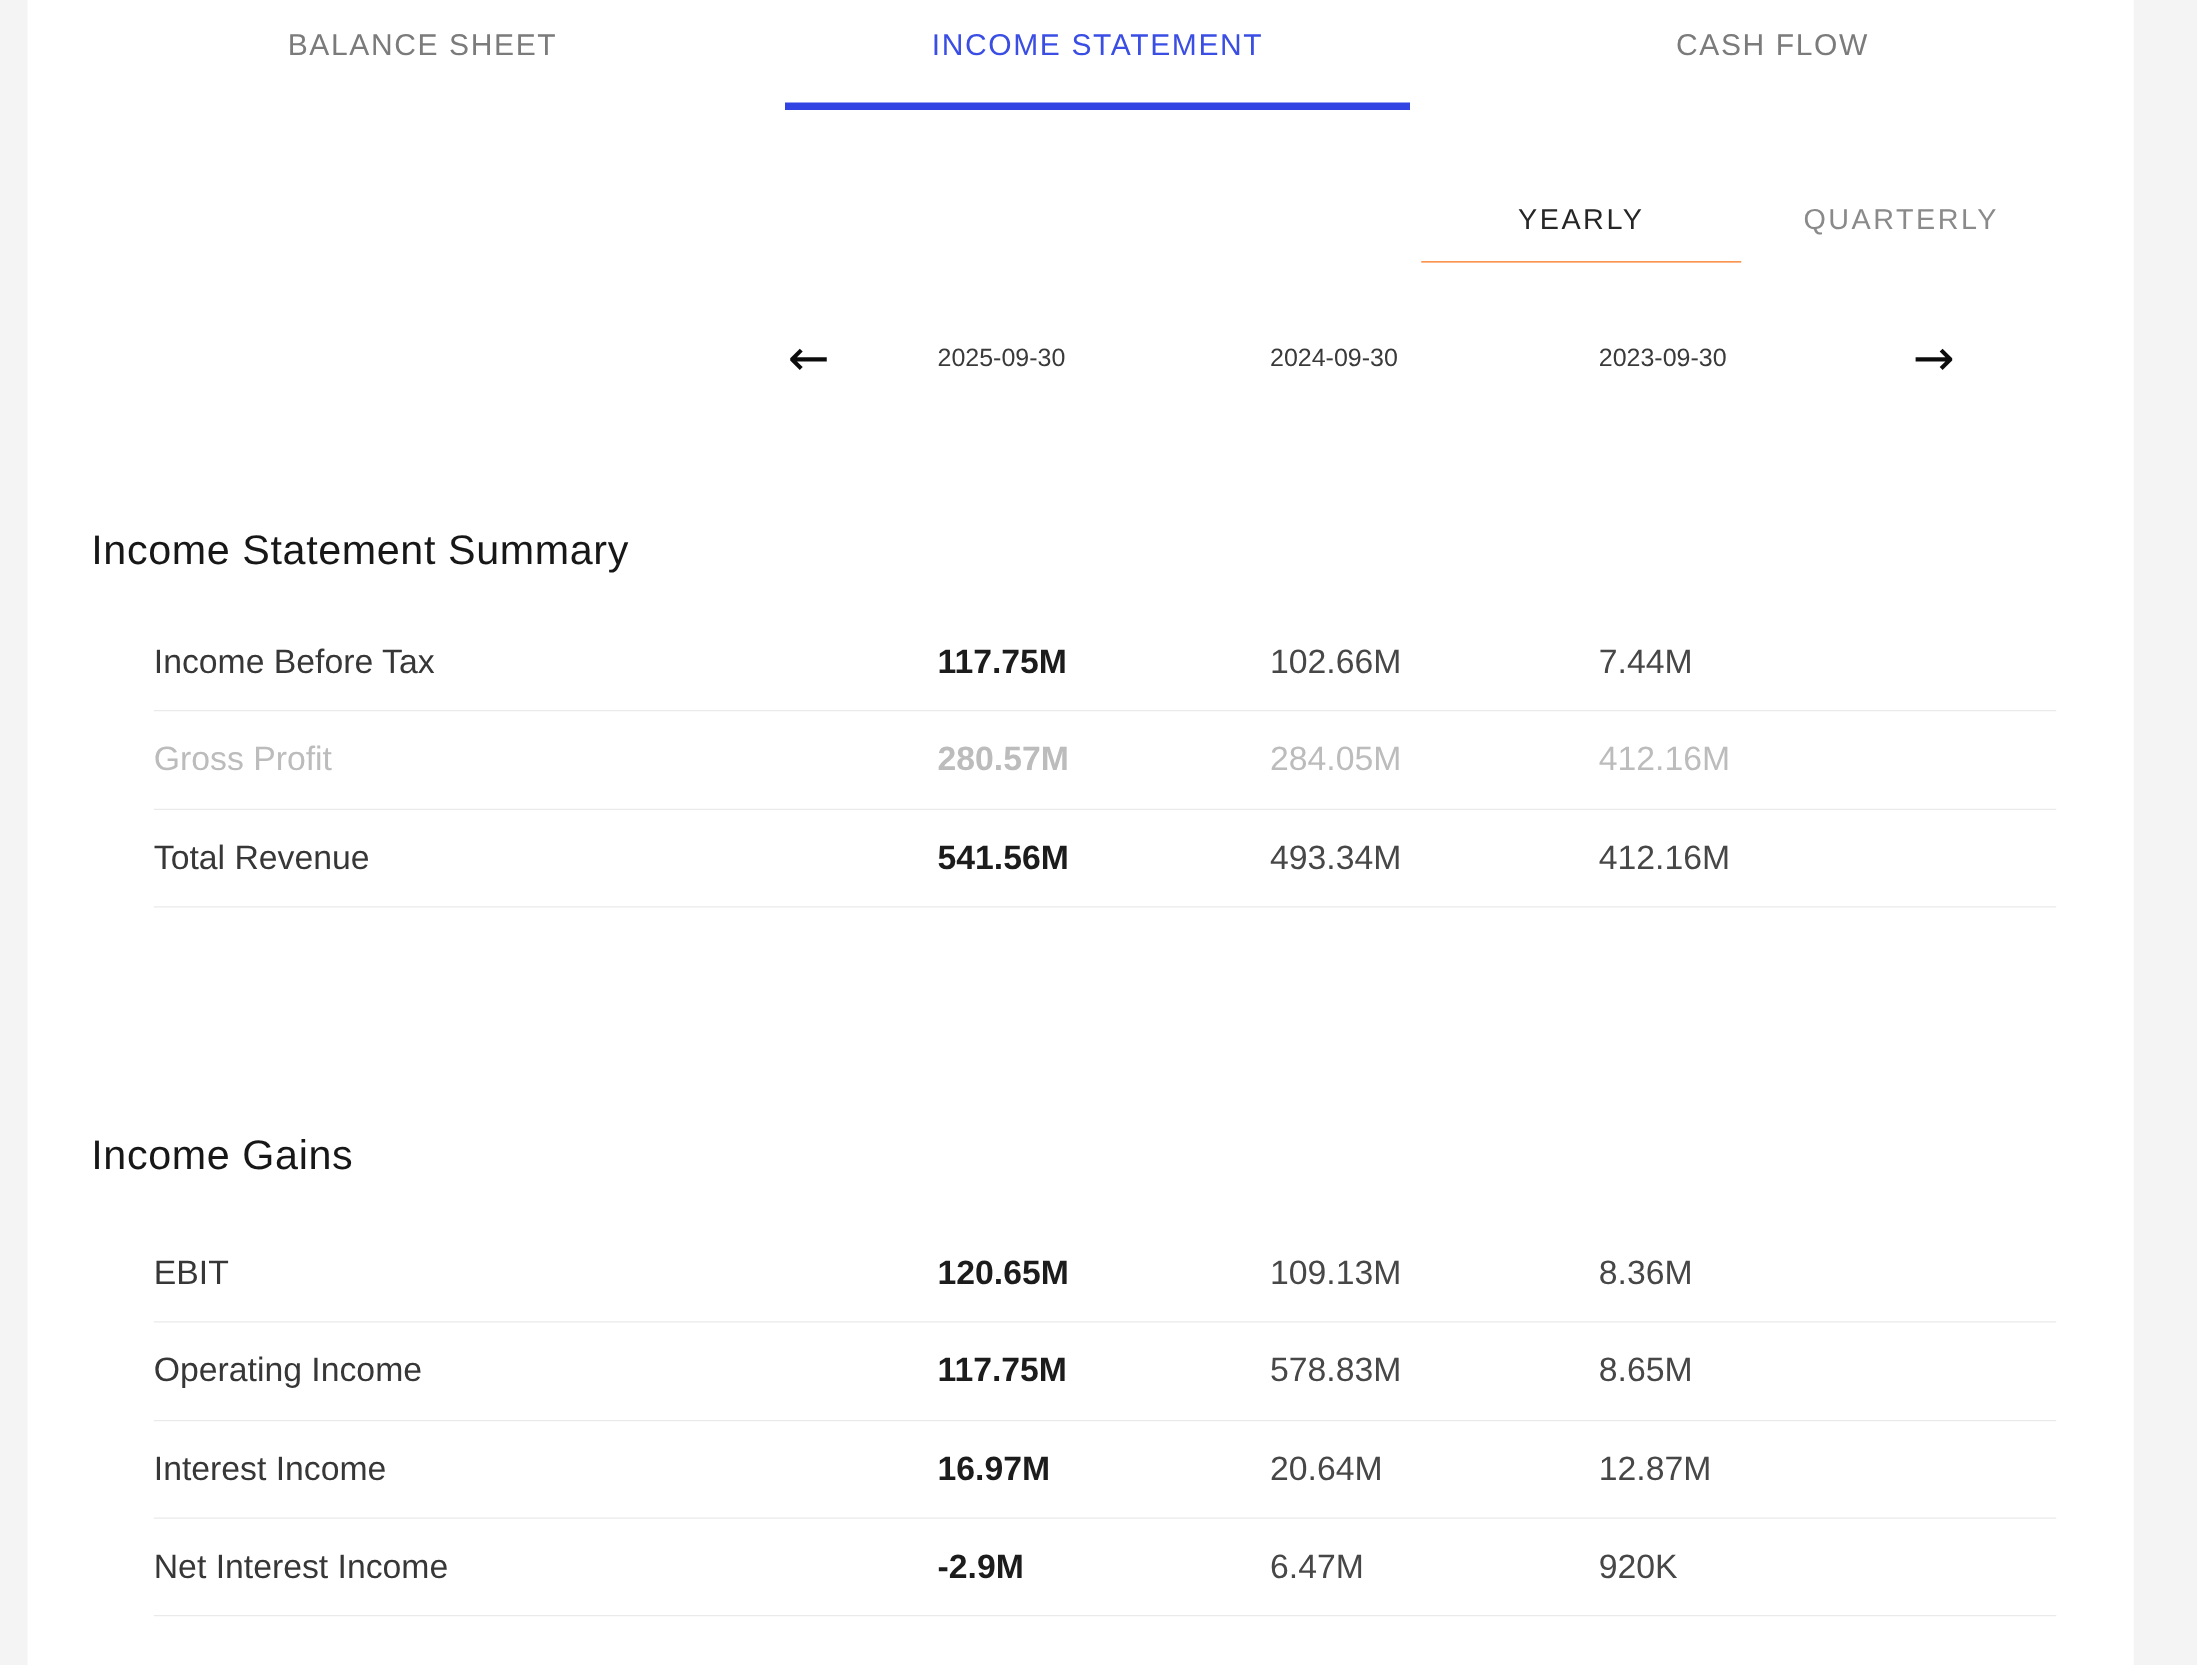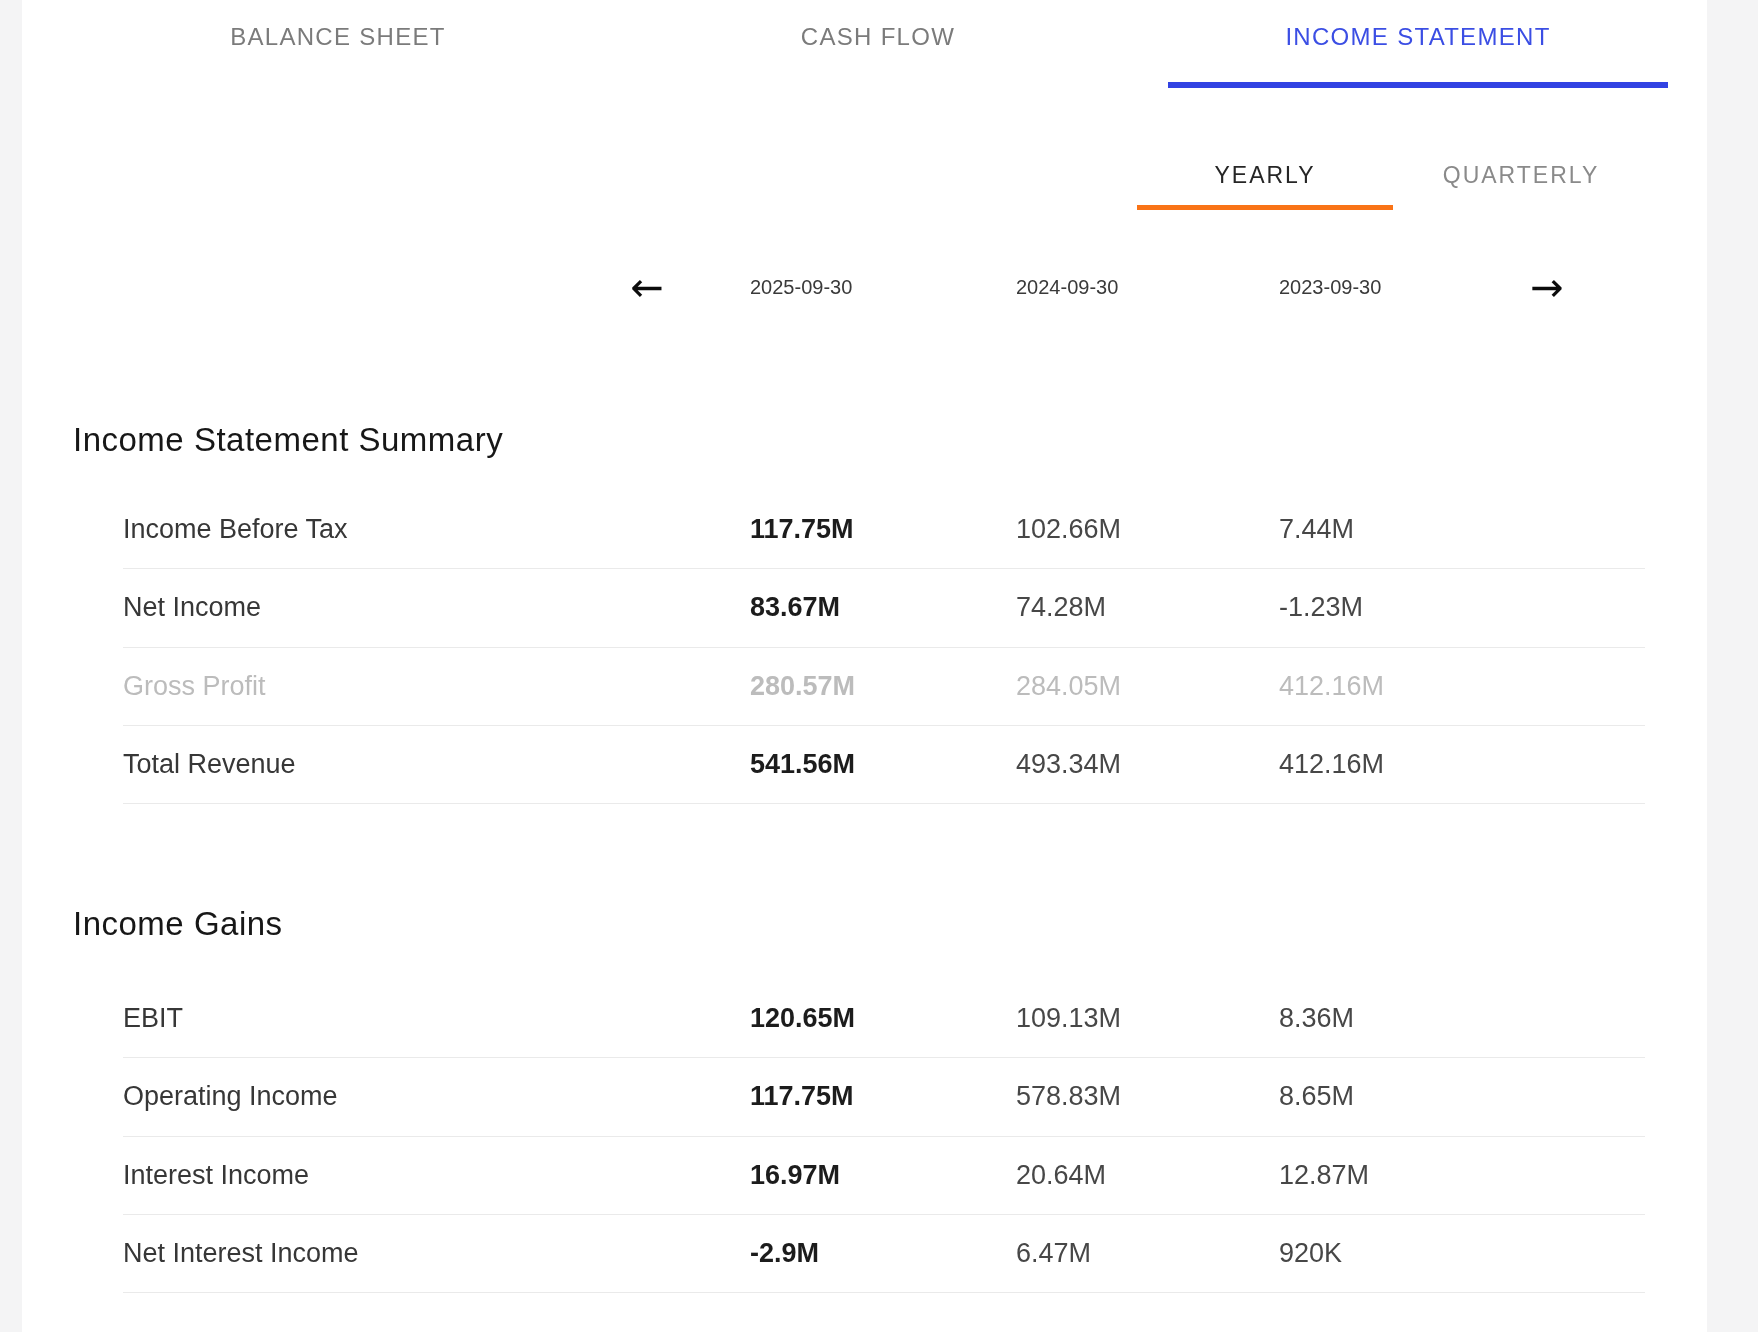--- a/index.html
+++ b/index.html
@@ -19,21 +19,21 @@
     font-size:24px; letter-spacing:1.3px; color:#7b7b7b; cursor:pointer; white-space:nowrap;
   }
   .tab.active { color:#3b4ee4; border-bottom:6px solid #3243e3; }
 
   
   .period-toggle { position:absolute; left:1137px; top:140px; width:512px; height:70px; display:flex; }
   .period-option {
     flex:1; height:100%; box-sizing:border-box; text-align:center; padding-top:22px;
     font-size:23px; letter-spacing:2px; color:#8a8a8a; cursor:pointer; white-space:nowrap;
   }
-  .period-option.active { color:#262626; border-bottom:5px solid #f97316; }
+  .period-option.active { color:#262626; border-bottom:1px solid #f97316; }
 
   
   .date-nav { position:absolute; left:0; top:262px; width:1758px; height:50px; }
   .date-nav span { position:absolute; line-height:50px; }
   .nav-arrow { font-family:"DejaVu Sans",sans-serif; font-size:40px; color:#0c0c0c; cursor:pointer; }
   .nav-prev { left:612px; width:70px; text-align:center; }
   .nav-next { left:1512px; width:70px; text-align:center; }
   .date-col { font-size:20px; color:#3a3a3a; }
   .date-c1 { left:750px; } .date-c2 { left:1016px; } .date-c3 { left:1279px; }
 
@@ -59,22 +59,22 @@
 </style>
 </head>
 <body>
 
 <div class="page">
   <div class="edge-strip edge-left"></div>
   <div class="edge-strip edge-right"></div>
 
   <div class="tabs">
     <div class="tab">BALANCE SHEET</div>
+    <div class="tab active">INCOME STATEMENT</div>
     <div class="tab">CASH FLOW</div>
-    <div class="tab active">INCOME STATEMENT</div>
   </div>
 
   <div class="period-toggle">
     <div class="period-option active">YEARLY</div>
     <div class="period-option">QUARTERLY</div>
   </div>
 
   <div class="date-nav">
     <span class="nav-arrow nav-prev">←</span>
     <span class="date-col date-c1">2025-09-30</span>
@@ -83,26 +83,20 @@
     <span class="nav-arrow nav-next">→</span>
   </div>
 
   <div class="section-title title-1">Income Statement Summary</div>
   <div class="fin-table table-1">
     <div class="fin-row">
       <span class="row-label">Income Before Tax</span>
       <span class="val primary">117.75M</span>
       <span class="val">102.66M</span>
       <span class="val">7.44M</span>
-    </div>
-    <div class="fin-row">
-      <span class="row-label">Net Income</span>
-      <span class="val primary">83.67M</span>
-      <span class="val">74.28M</span>
-      <span class="val">-1.23M</span>
     </div>
     <div class="fin-row muted">
       <span class="row-label">Gross Profit</span>
       <span class="val primary">280.57M</span>
       <span class="val">284.05M</span>
       <span class="val">412.16M</span>
     </div>
     <div class="fin-row">
       <span class="row-label">Total Revenue</span>
       <span class="val primary">541.56M</span>

